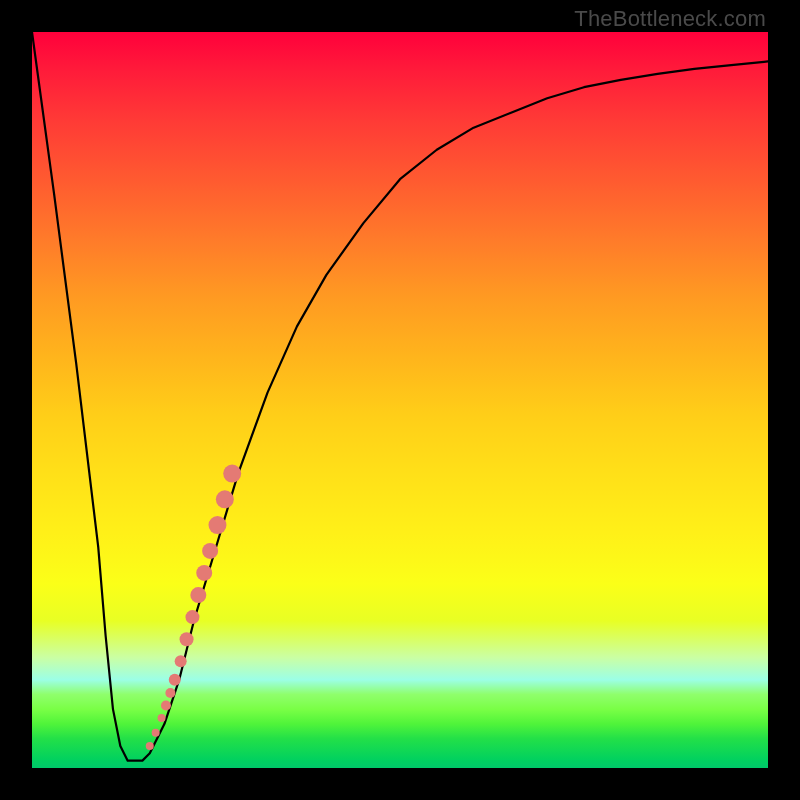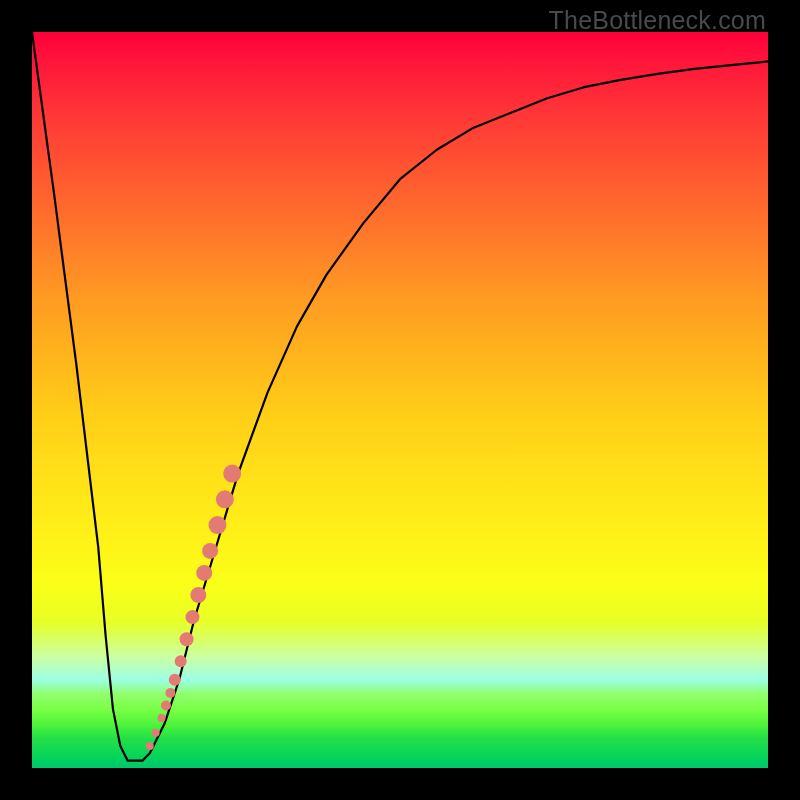--- a/index.html
+++ b/index.html
@@ -44,21 +44,21 @@
       #23e048 96%,
       #00d060 99%,
       #00c86a 100%
     );
   }
   .attribution {
     position: absolute;
     top: 6px;
     right: 34px;
     color: #4a4a4a;
-    font-size: 25px;
+    font-size: 22px;
     font-weight: 500;
     letter-spacing: 0.2px;
     user-select: none;
   }
   svg.curve {
     position: absolute;
     left: 0;
     top: 0;
     width: 736px;
     height: 736px;

